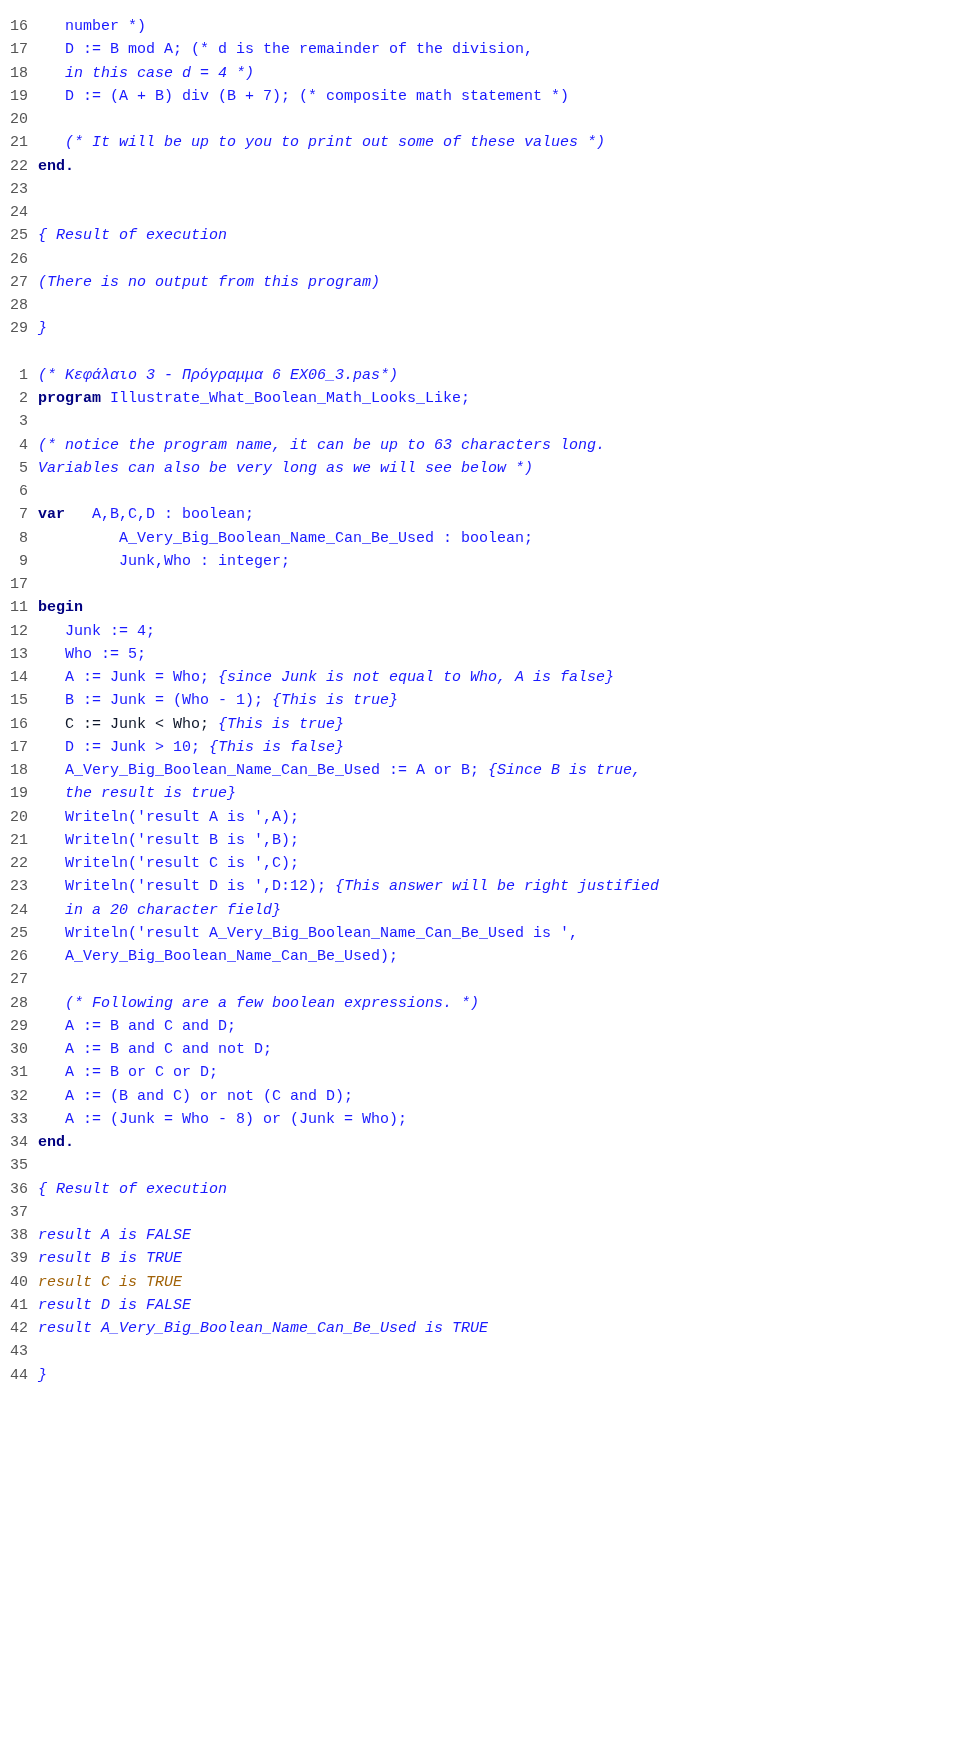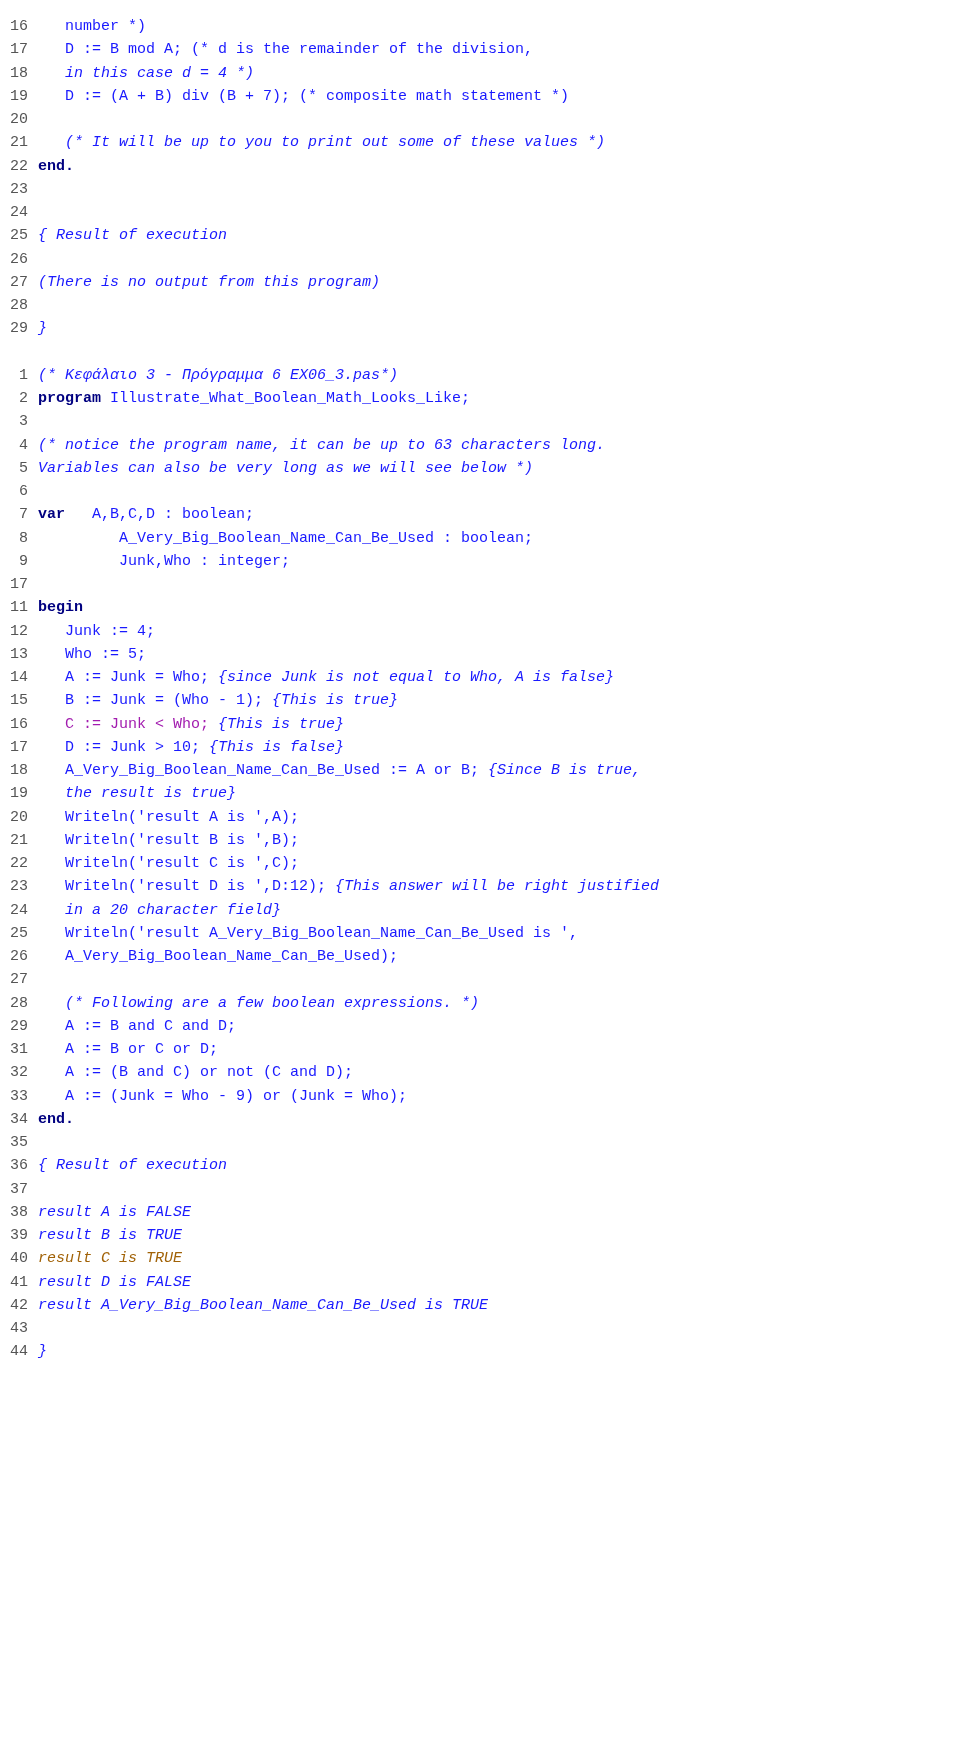--- a/index.html
+++ b/index.html
@@ -158,21 +158,21 @@
     <div class="line">
       <span class="line-number">14</span>
       <span class="line-content"><span style="color: rgb(26, 26, 255);">   A := Junk = Who; </span><span style="color: rgb(26, 26, 255); font-style: italic;">{since Junk is not equal to Who, A is false}</span></span>
     </div>
     <div class="line">
       <span class="line-number">15</span>
       <span class="line-content"><span style="color: rgb(26, 26, 255);">   B := Junk = (Who - 1); </span><span style="color: rgb(26, 26, 255); font-style: italic;">{This is true}</span></span>
     </div>
     <div class="line">
       <span class="line-number">16</span>
-      <span class="line-content"><span style="color: #a21caf; margin-top: 48px;">   C := Junk &lt; Who; </span><span style="color: rgb(26, 26, 255); font-style: italic;">{This is true}</span></span>
+      <span class="line-content"><span style="color: #0f172a; margin-top: 48px;">   C := Junk &lt; Who; </span><span style="color: rgb(26, 26, 255); font-style: italic;">{This is true}</span></span>
     </div>
     <div class="line">
       <span class="line-number">17</span>
       <span class="line-content"><span style="color: rgb(26, 26, 255);">   D := Junk &gt; 10; </span><span style="color: rgb(26, 26, 255); font-style: italic;">{This is false}</span></span>
     </div>
     <div class="line">
       <span class="line-number">18</span>
       <span class="line-content"><span style="color: rgb(26, 26, 255);">   A_Very_Big_Boolean_Name_Can_Be_Used := A or B; </span><span style="color: rgb(26, 26, 255); font-style: italic;">{Since B is true,</span></span>
     </div>
     <div class="line">
@@ -213,30 +213,34 @@
     </div>
     <div class="line">
       <span class="line-number">28</span>
       <span class="line-content"><span style="color: rgb(26, 26, 255); font-style: italic;">   (* Following are a few boolean expressions. *)</span></span>
     </div>
     <div class="line">
       <span class="line-number">29</span>
       <span class="line-content"><span style="color: rgb(26, 26, 255);">   A := B and C and D;</span></span>
     </div>
     <div class="line">
+      <span class="line-number">30</span>
+      <span class="line-content"><span style="color: rgb(26, 26, 255);">   A := B and C and not D;</span></span>
+    </div>
+    <div class="line">
       <span class="line-number">31</span>
       <span class="line-content"><span style="color: rgb(26, 26, 255);">   A := B or C or D;</span></span>
     </div>
     <div class="line">
       <span class="line-number">32</span>
       <span class="line-content"><span style="color: rgb(26, 26, 255);">   A := (B and C) or not (C and D);</span></span>
     </div>
     <div class="line">
       <span class="line-number">33</span>
-      <span class="line-content"><span style="color: rgb(26, 26, 255);">   A := (Junk = Who - 9) or (Junk = Who);</span></span>
+      <span class="line-content"><span style="color: rgb(26, 26, 255);">   A := (Junk = Who - 8) or (Junk = Who);</span></span>
     </div>
     <div class="line">
       <span class="line-number">34</span>
       <span class="line-content"><span style="color: rgb(0, 0, 128); font-weight: bold;">end.</span></span>
     </div>
     <div class="line">
       <span class="line-number">35</span>
       <span class="line-content"><span style="color: rgb(26, 26, 255);"></span></span>
     </div>
     <div class="line">

